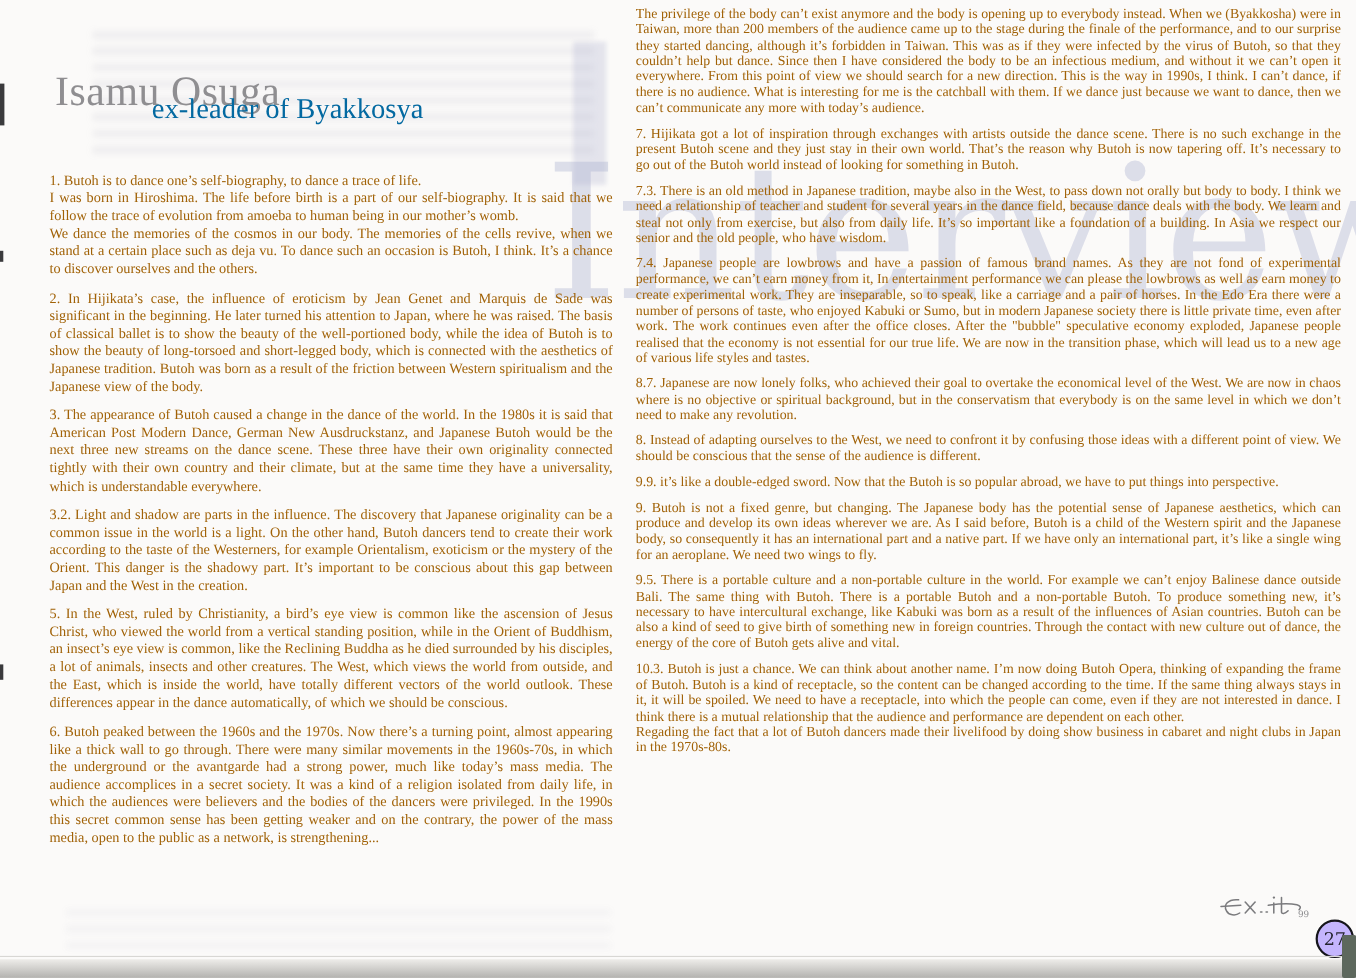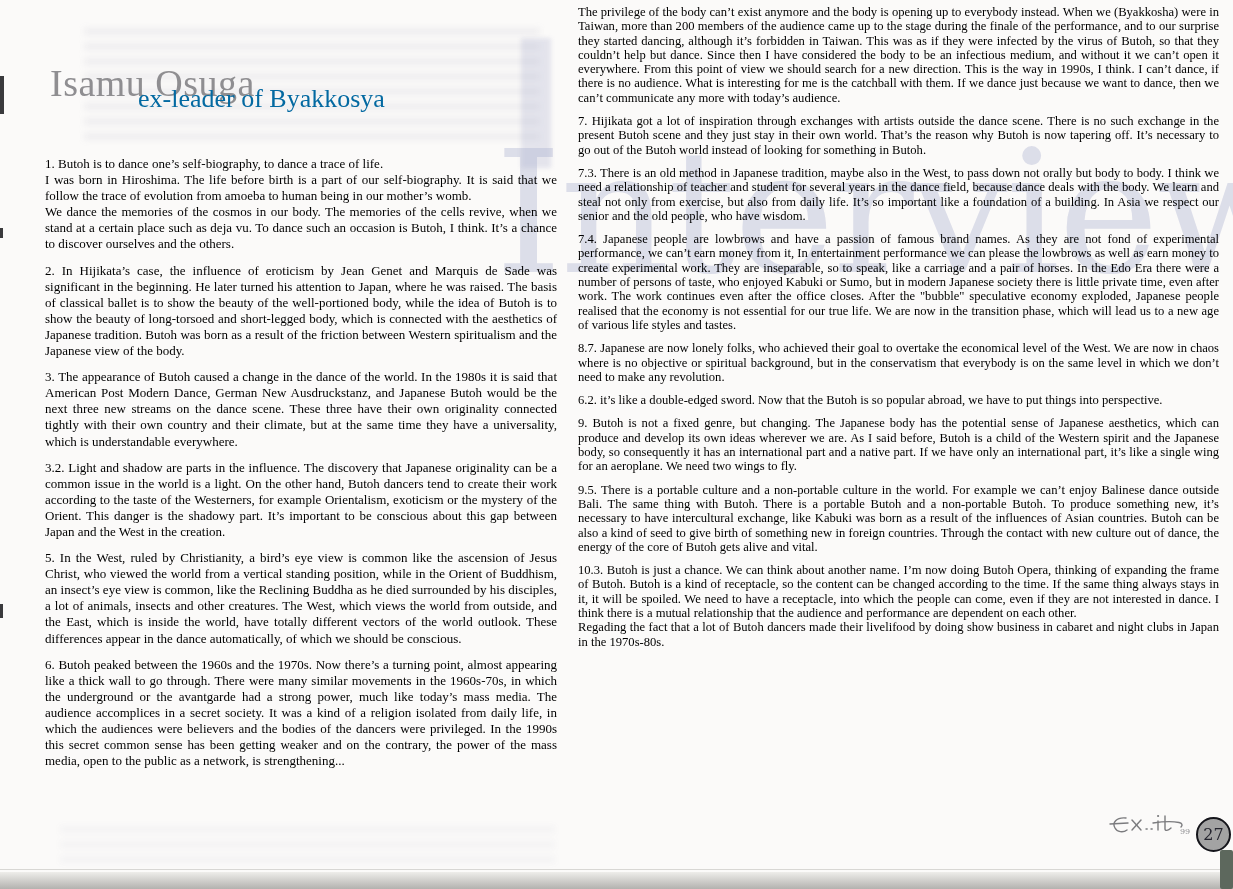--- a/index.html
+++ b/index.html
@@ -53,32 +53,32 @@
   .title-name {
     position:absolute; left:50px; top:64px; z-index:1;
     font-size:38px; color:#8f8e91; letter-spacing:.5px; line-height:1;
   }
   .title-role {
     position:absolute; left:104px; top:86px; z-index:2;
     font-size:26px; color:#0369a1; line-height:1;margin-left:34px;
   }
 
   
-  .col { position:absolute; z-index:1; color:#000000; text-align:justify; }
+  .col { position:absolute; z-index:1; color:#a16207; text-align:justify; }
   .col-left  { left:45px;  top:156px; width:512px; font-size:13px; line-height:16.1px; }
   .col-right { left:578px; top:5px;   width:641px; font-size:12.6px; line-height:14.3px; }
   .col p { margin:0 0 10px 0; white-space:pre-line; }
   .col-right p { margin-bottom:9px; }
 
   
   .exit-logo { position:absolute; left:1108px; top:810px; z-index:2; }
   .page-badge {
-    position:absolute; left:1196px; top:817px; width:31px; height:31px;
+    position:absolute; left:1196px; top:836px; width:31px; height:31px;
     border:2.5px solid #15151b; border-radius:50%;
-    background:#a3a3a3; z-index:2;
+    background:#c4b5fd; z-index:2;
     display:flex; align-items:center; justify-content:center;
   }
   .page-badge span { font-size:16px; color:#24242e; font-family:"DejaVu Serif", serif; }
 </style>
 </head>
 <body>
 
 <div class="page">
 
   <div class="watermark">Interview</div>
@@ -98,21 +98,22 @@
       <p>3.2. Light and shadow are parts in the influence. The discovery that Japanese originality can be a common issue in the world is a light. On the other hand, Butoh dancers tend to create their work according to the taste of the Westerners, for example Orientalism, exoticism or the mystery of the Orient. This danger is the shadowy part. It’s important to be conscious about this gap between Japan and the West in the creation.</p>
       <p>5. In the West, ruled by Christianity, a bird’s eye view is common like the ascension of Jesus Christ, who viewed the world from a vertical standing position, while in the Orient of Buddhism, an insect’s eye view is common, like the Reclining Buddha as he died surrounded by his disciples, a lot of animals, insects and other creatures. The West, which views the world from outside, and the East, which is inside the world, have totally different vectors of the world outlook. These differences appear in the dance automatically, of which we should be conscious.</p>
       <p>6. Butoh peaked between the 1960s and the 1970s. Now there’s a turning point, almost appearing like a thick wall to go through. There were many similar movements in the 1960s-70s, in which the underground or the avantgarde had a strong power, much like today’s mass media. The audience accomplices in a secret society. It was a kind of a religion isolated from daily life, in which the audiences were believers and the bodies of the dancers were privileged. In the 1990s this secret common sense has been getting weaker and on the contrary, the power of the mass media, open to the public as a network, is strengthening...</p>
     </div>
   <div class="col col-right">
       <p>The privilege of the body can’t exist anymore and the body is opening up to everybody instead. When we (Byakkosha) were in Taiwan, more than 200 members of the audience came up to the stage during the finale of the performance, and to our surprise they started dancing, although it’s forbidden in Taiwan. This was as if they were infected by the virus of Butoh, so that they couldn’t help but dance. Since then I have considered the body to be an infectious medium, and without it we can’t open it everywhere. From this point of view we should search for a new direction. This is the way in 1990s, I think. I can’t dance, if there is no audience. What is interesting for me is the catchball with them. If we dance just because we want to dance, then we can’t communicate any more with today’s audience.</p>
       <p>7. Hijikata got a lot of inspiration through exchanges with artists outside the dance scene. There is no such exchange in the present Butoh scene and they just stay in their own world. That’s the reason why Butoh is now tapering off. It’s necessary to go out of the Butoh world instead of looking for something in Butoh.</p>
       <p>7.3. There is an old method in Japanese tradition, maybe also in the West, to pass down not orally but body to body. I think we need a relationship of teacher and student for several years in the dance field, because dance deals with the body. We learn and steal not only from exercise, but also from daily life. It’s so important like a foundation of a building. In Asia we respect our senior and the old people, who have wisdom.</p>
       <p>7.4. Japanese people are lowbrows and have a passion of famous brand names. As they are not fond of experimental performance, we can’t earn money from it, In entertainment performance we can please the lowbrows as well as earn money to create experimental work. They are inseparable, so to speak, like a carriage and a pair of horses. In the Edo Era there were a number of persons of taste, who enjoyed Kabuki or Sumo, but in modern Japanese society there is little private time, even after work. The work continues even after the office closes. After the "bubble" speculative economy exploded, Japanese people realised that the economy is not essential for our true life. We are now in the transition phase, which will lead us to a new age of various life styles and tastes.</p>
       <p>8.7. Japanese are now lonely folks, who achieved their goal to overtake the economical level of the West. We are now in chaos where is no objective or spiritual background, but in the conservatism that everybody is on the same level in which we don’t need to make any revolution.</p>
-      <p>6.2. it’s like a double-edged sword. Now that the Butoh is so popular abroad, we have to put things into perspective.</p>
+      <p>8. Instead of adapting ourselves to the West, we need to confront it by confusing those ideas with a different point of view. We should be conscious that the sense of the audience is different.</p>
+      <p>9.9. it’s like a double-edged sword. Now that the Butoh is so popular abroad, we have to put things into perspective.</p>
       <p>9. Butoh is not a fixed genre, but changing. The Japanese body has the potential sense of Japanese aesthetics, which can produce and develop its own ideas wherever we are. As I said before, Butoh is a child of the Western spirit and the Japanese body, so consequently it has an international part and a native part. If we have only an international part, it’s like a single wing for an aeroplane. We need two wings to fly.</p>
       <p>9.5. There is a portable culture and a non-portable culture in the world. For example we can’t enjoy Balinese dance outside Bali. The same thing with Butoh. There is a portable Butoh and a non-portable Butoh. To produce something new, it’s necessary to have intercultural exchange, like Kabuki was born as a result of the influences of Asian countries. Butoh can be also a kind of seed to give birth of something new in foreign countries. Through the contact with new culture out of dance, the energy of the core of Butoh gets alive and vital.</p>
       <p>10.3. Butoh is just a chance. We can think about another name. I’m now doing Butoh Opera, thinking of expanding the frame of Butoh. Butoh is a kind of receptacle, so the content can be changed according to the time. If the same thing always stays in it, it will be spoiled. We need to have a receptacle, into which the people can come, even if they are not interested in dance. I think there is a mutual relationship that the audience and performance are dependent on each other.
 Regading the fact that a lot of Butoh dancers made their livelifood by doing show business in cabaret and night clubs in Japan in the 1970s-80s.</p>
     </div>
 
   <svg class="exit-logo" width="88" height="38" viewBox="0 0 88 38">
     <g fill="none" stroke="#7b7b7e" stroke-width="1.4" stroke-linecap="round">
       <path d="M18,8 C8,7 4,13 7,18 C9,22 15,23 19,20"></path>
       <path d="M2,14 L20,13"></path>

